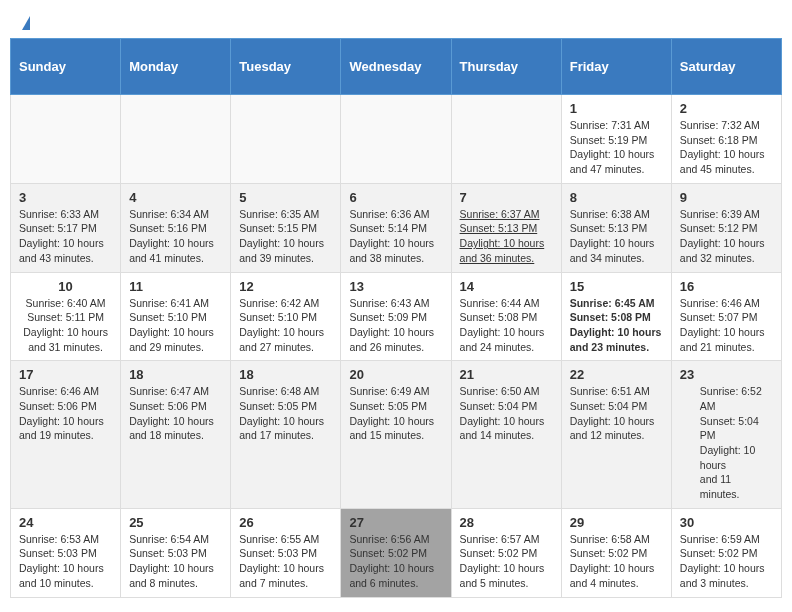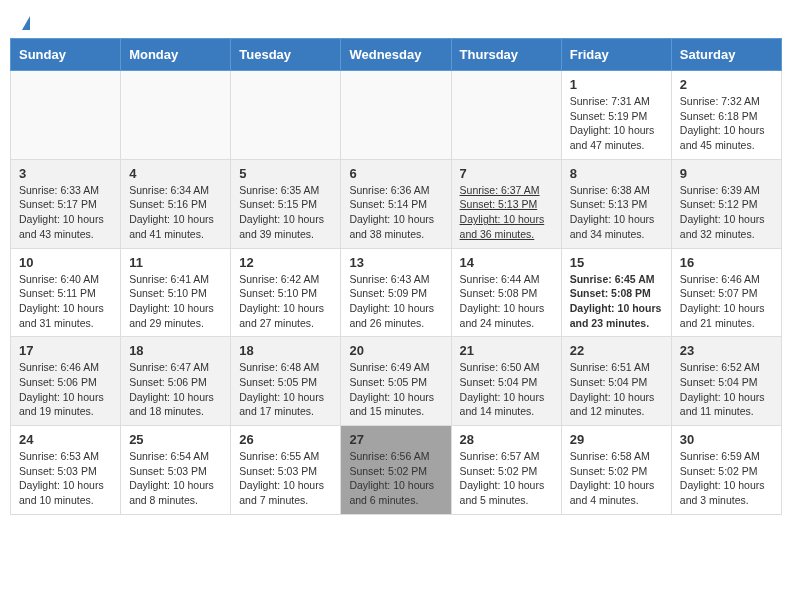--- a/index.html
+++ b/index.html
@@ -56,21 +56,21 @@
       padding: 0 10px;
       table-layout: fixed;
     }
     .calendar-wrapper {
       padding: 0 10px 10px 10px;
     }
     .calendar th {
       background-color: #3a7abf;
       color: white;
       text-align: left;
-      padding: 8px 8px;
+      padding: 20px 8px;
       font-size: 13px;
       font-weight: bold;
       border: 1px solid #5a9ad4;
     }
     .calendar td {
       vertical-align: top;
       padding: 6px 8px;
       font-size: 11px;
       color: #333;
       border: 1px solid #ddd;
@@ -195,21 +195,21 @@
           </td>
           <td style="background: rgb(242, 242, 242);">
             <span class="day-number">9</span>
             <div class="day-info" style="white-space: pre-line;">Sunrise: 6:39 AM
 Sunset: 5:12 PM
 Daylight: 10 hours
 and 32 minutes.</div>
           </td>
         </tr>
         <tr>
-          <td style="background: rgb(255, 255, 255);">
+          <td style="background: rgb(255, 255, 255); text-align: center;">
             <span class="day-number">10</span>
             <div class="day-info" style="white-space: pre-line;">Sunrise: 6:40 AM
 Sunset: 5:11 PM
 Daylight: 10 hours
 and 31 minutes.</div>
           </td>
           <td style="background: rgb(255, 255, 255);">
             <span class="day-number">11</span>
             <div class="day-info" style="white-space: pre-line;">Sunrise: 6:41 AM
 Sunset: 5:10 PM
@@ -290,21 +290,21 @@
           </td>
           <td style="background: rgb(242, 242, 242);">
             <span class="day-number">22</span>
             <div class="day-info" style="white-space: pre-line;">Sunrise: 6:51 AM
 Sunset: 5:04 PM
 Daylight: 10 hours
 and 12 minutes.</div>
           </td>
           <td style="background: rgb(242, 242, 242);">
             <span class="day-number">23</span>
-            <div class="day-info" style="white-space: pre-line;">Sunrise: 6:52 AM
+            <div class="day-info" style="white-space: pre-line; margin-left: 20px;">Sunrise: 6:52 AM
 Sunset: 5:04 PM
 Daylight: 10 hours
 and 11 minutes.</div>
           </td>
         </tr>
         <tr>
           <td style="background: rgb(255, 255, 255);">
             <span class="day-number">24</span>
             <div class="day-info" style="white-space: pre-line;">Sunrise: 6:53 AM
 Sunset: 5:03 PM

